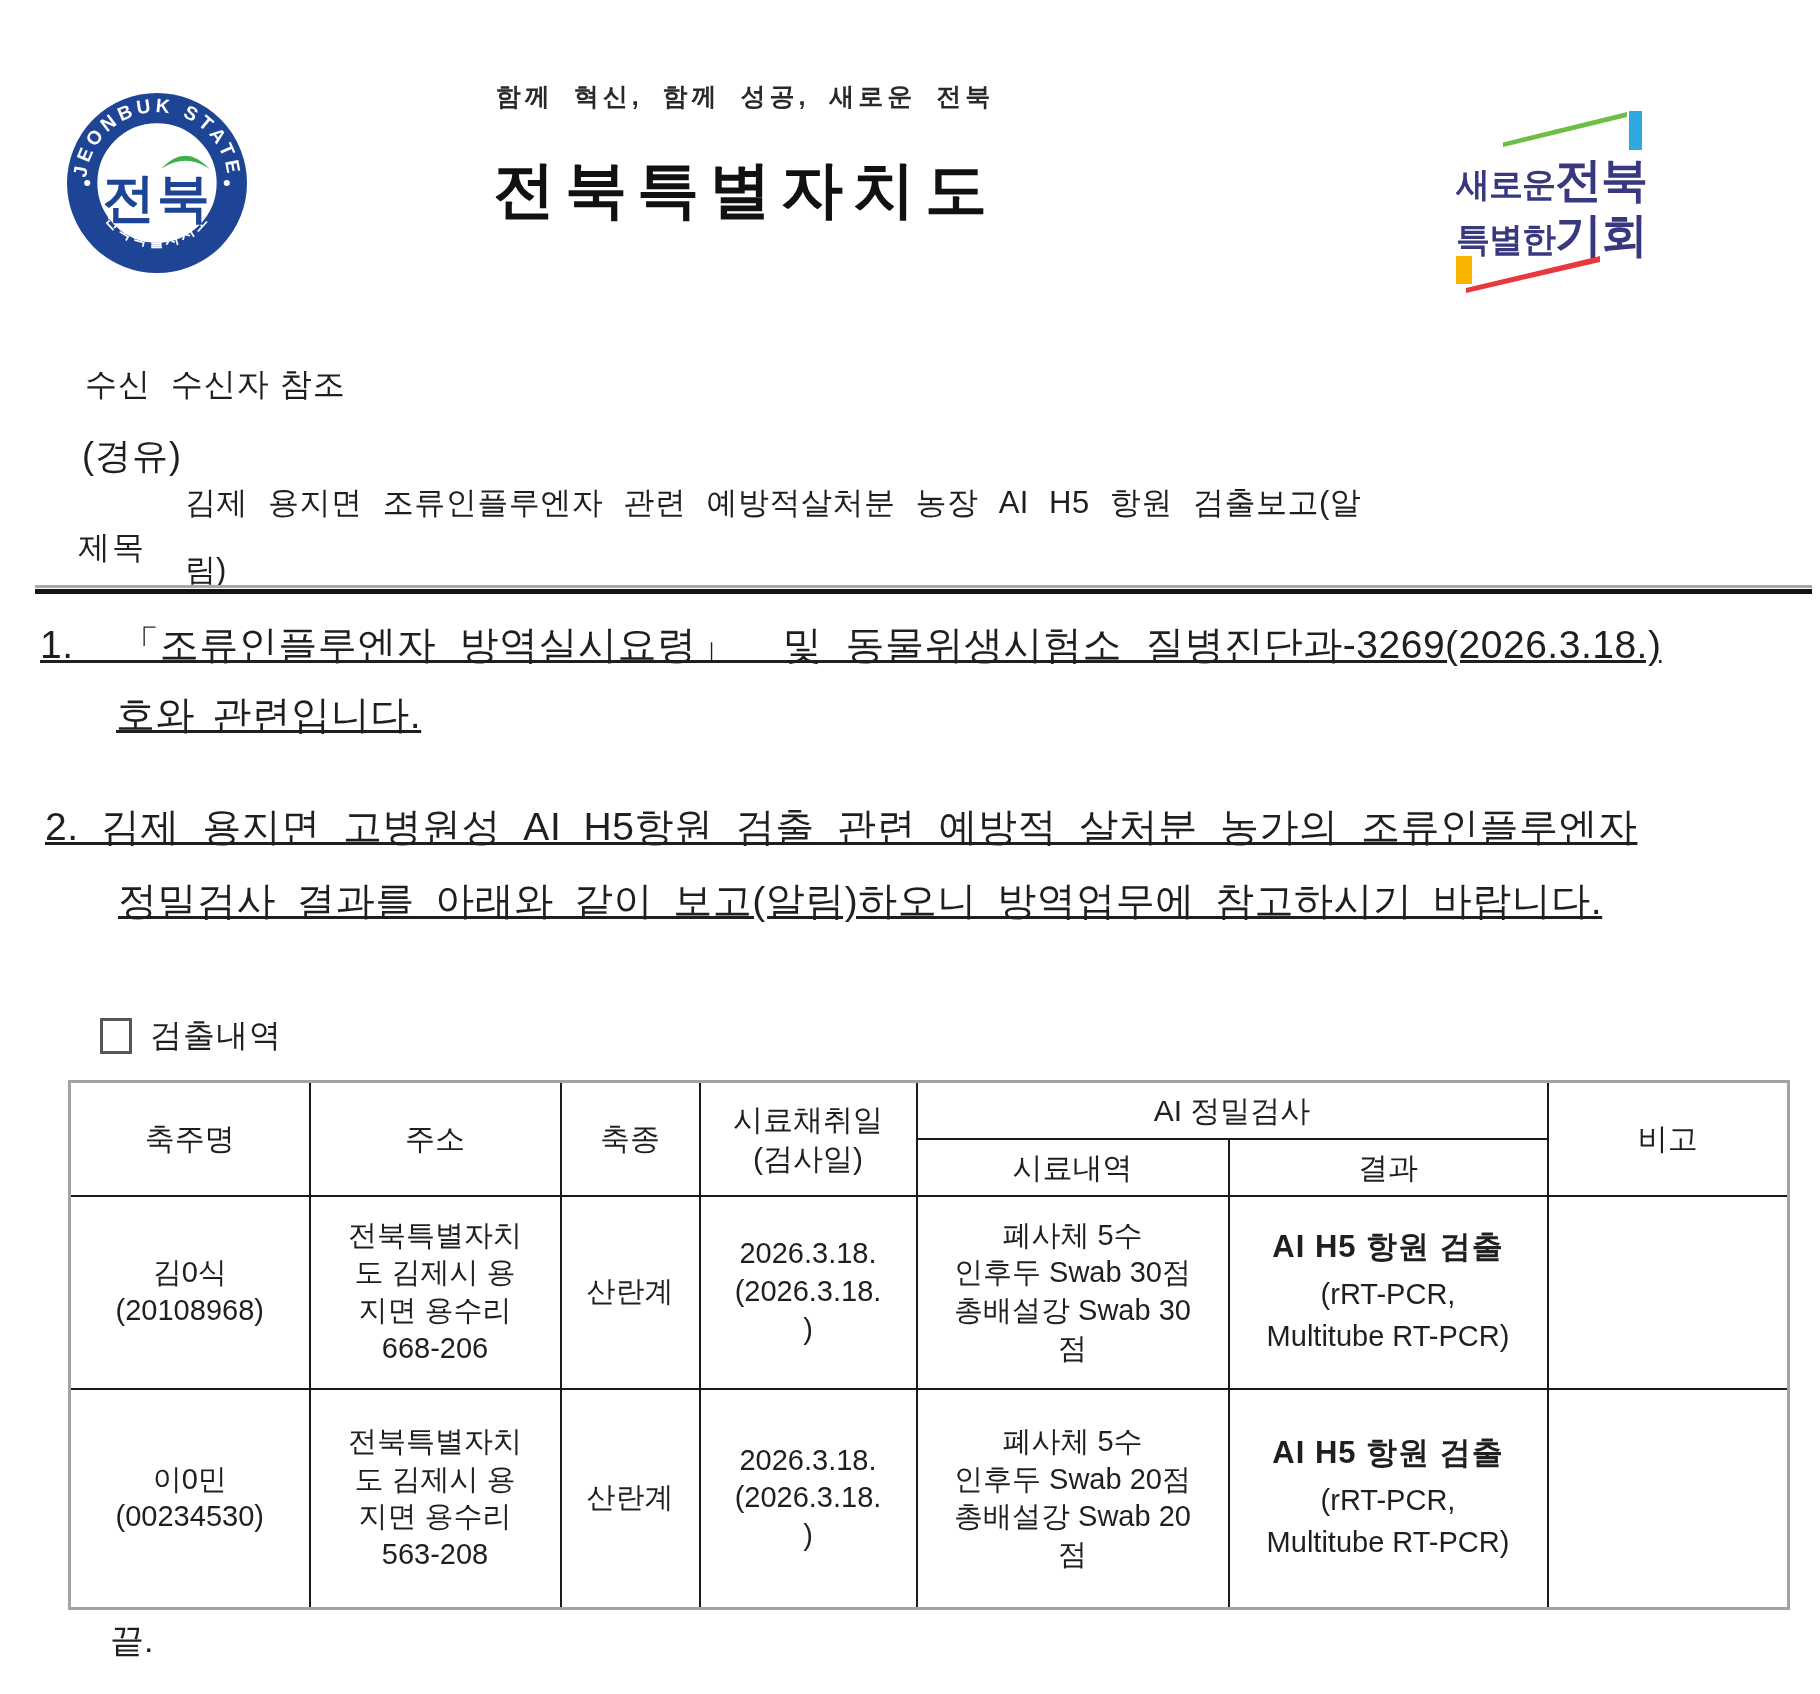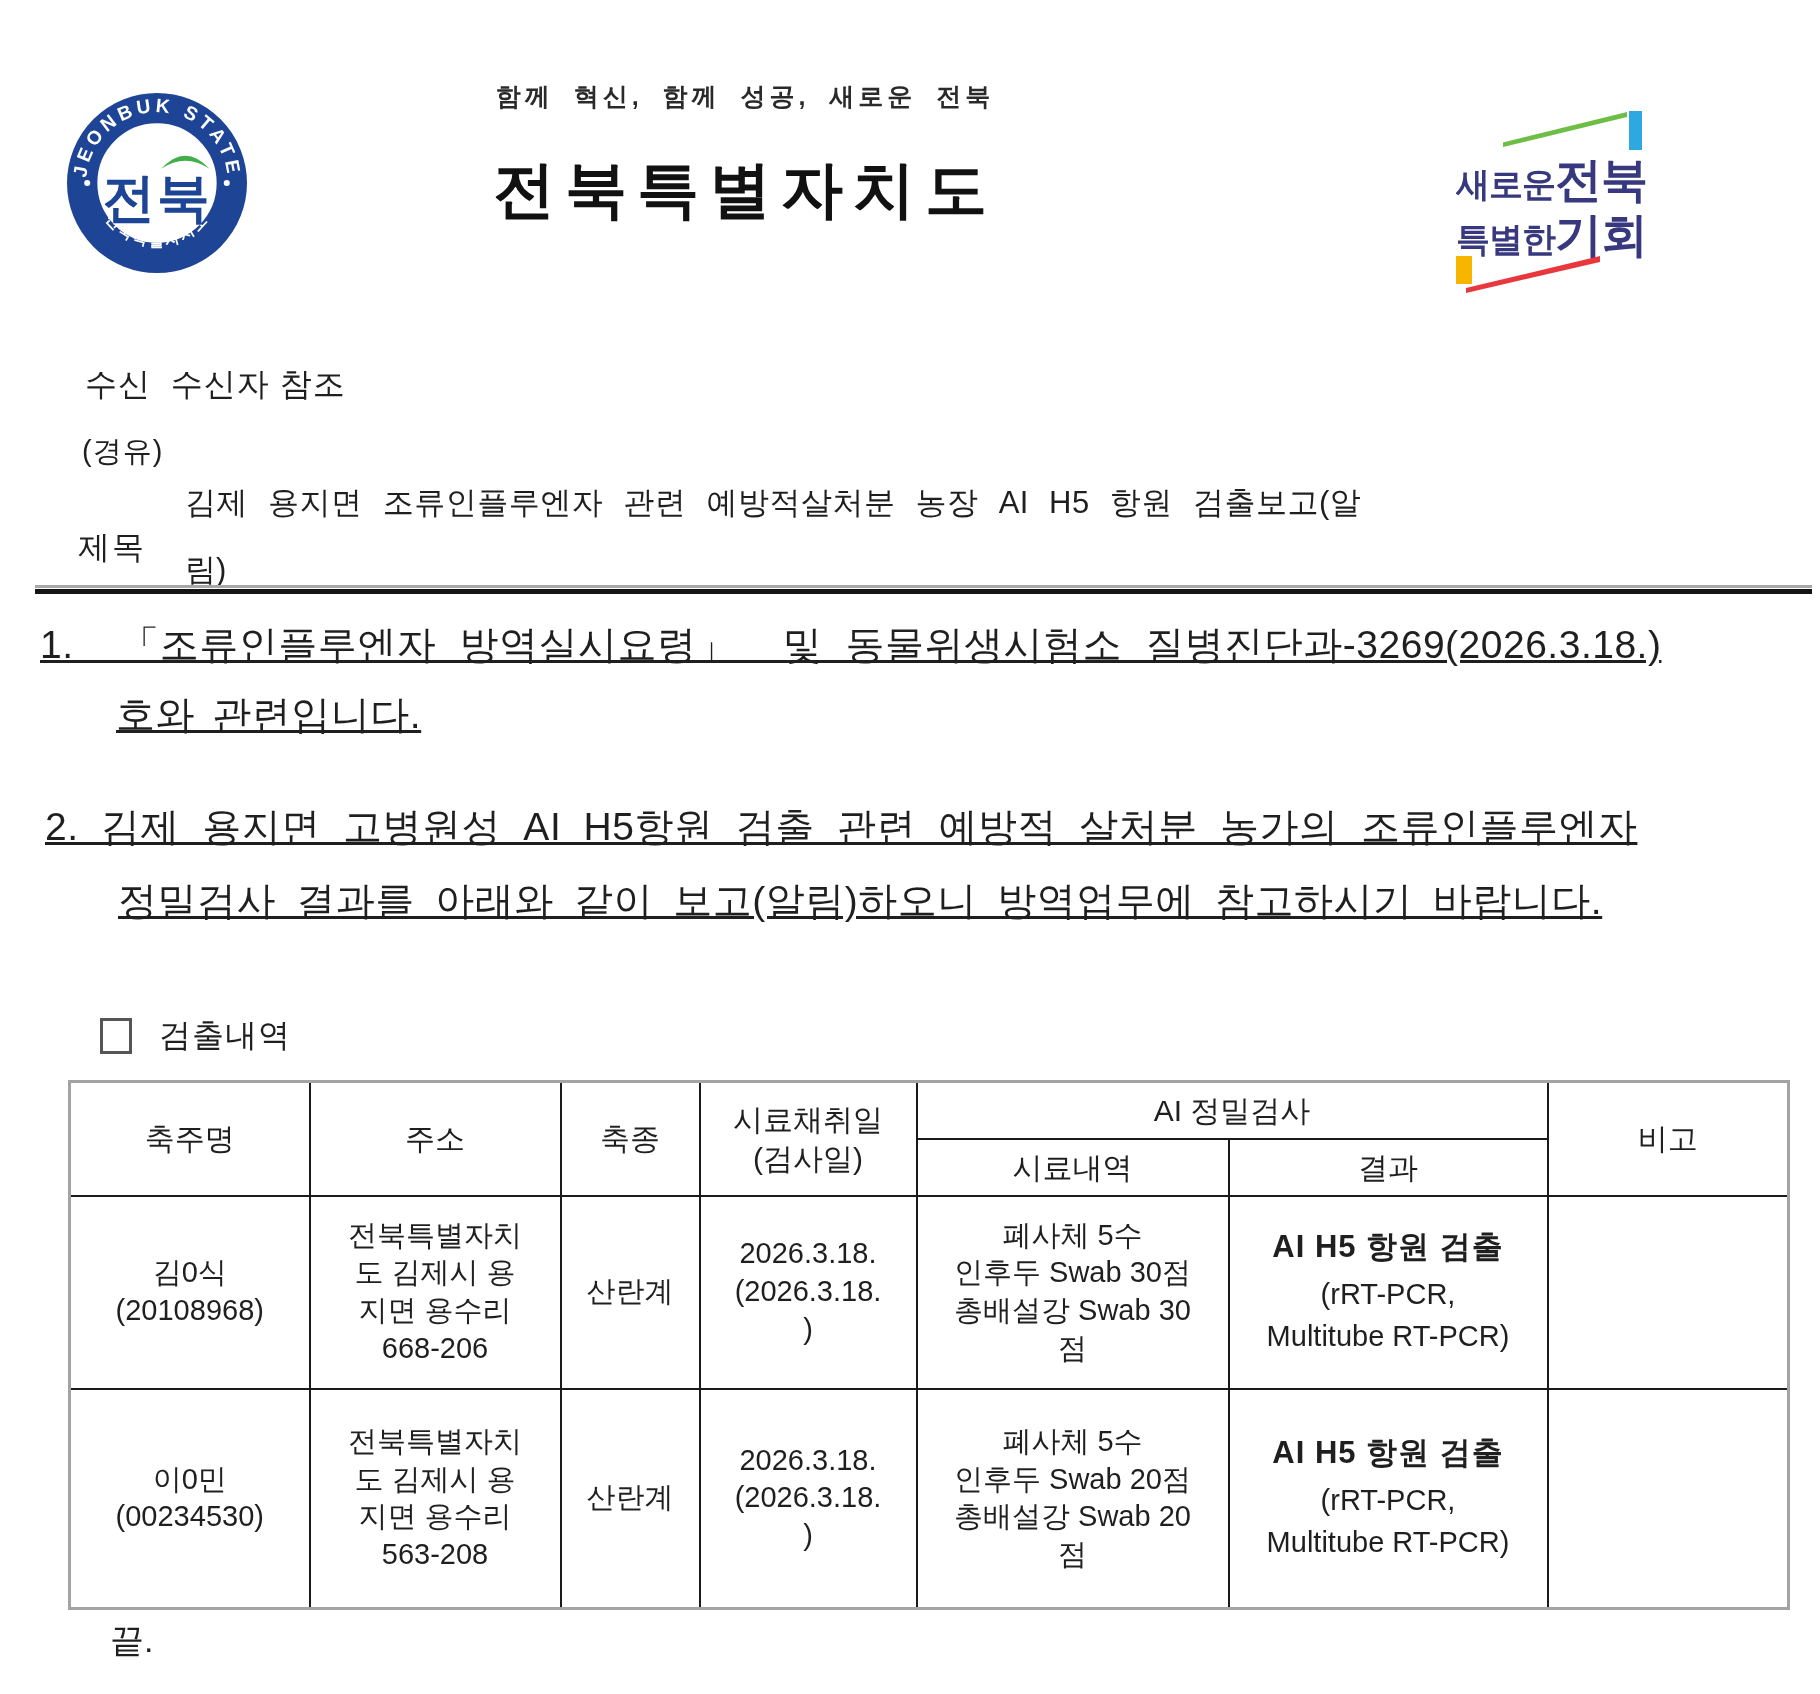--- a/index.html
+++ b/index.html
@@ -15,32 +15,32 @@
     top:60px;left:745px;transform:translateX(-50%);
     font-size:25px;font-weight:700;letter-spacing:4px;word-spacing:9px;color:#2a2a2a;white-space:nowrap;margin-top:20px;
   }
   .doc-title{
     top:148px;left:745px;transform:translateX(-50%);
     font-size:62px;font-weight:800;letter-spacing:10px;color:#111;white-space:nowrap;
   }
   .seal{top:92px;left:66px;}
   .brand{top:98px;left:1456px;}
   .recv{top:363px;left:85px;font-size:32px;letter-spacing:1px;}
-  .via{top:432px;left:82px;font-size:29px;letter-spacing:1px;}
+  .via{top:432px;left:82px;font-size:36px;letter-spacing:1px;}
   .subj-label{top:526px;left:78px;font-size:32px;letter-spacing:2px;}
   .subj-l1{top:482px;left:185px;font-size:31px;word-spacing:11px;letter-spacing:0.5px;white-space:pre;}
   .subj-l2{top:549px;left:185px;font-size:31px;white-space:pre;}
   .rule-gray{top:585px;left:35px;width:1777px;height:3px;background:#a8a8a8;}
   .rule-black{top:589px;left:35px;width:1777px;height:5px;background:#141414;}
   .para{font-size:39px;white-space:pre;letter-spacing:0.5px;text-decoration:underline;}
   .p1l1{top:618px;left:40px;word-spacing:12px;}
   .p1l2{top:688px;left:116px;word-spacing:6px;}
   .p2l1{top:800px;left:45px;word-spacing:11px;}
   .p2l2{top:874px;left:118px;word-spacing:9px;}
-  .sect{top:1014px;left:100px;font-size:32px;letter-spacing:1px;display:flex;align-items:center;gap:27px;}
+  .sect{top:1014px;left:100px;font-size:32px;letter-spacing:1px;display:flex;align-items:center;gap:18px;}
   .sq{display:inline-block;width:26px;height:30px;border:3px solid #555;background:#fff;}
   table.det{
     position:absolute;top:1080px;left:68px;border-collapse:collapse;table-layout:fixed;
     font-size:29px;color:#1f1f1f;
   }
   table.det td{
     border:2px solid #1a1a1a;text-align:center;vertical-align:middle;
     padding:2px 4px;line-height:1.3;
   }
   table.det{border:3px solid #a3a3a3;}

